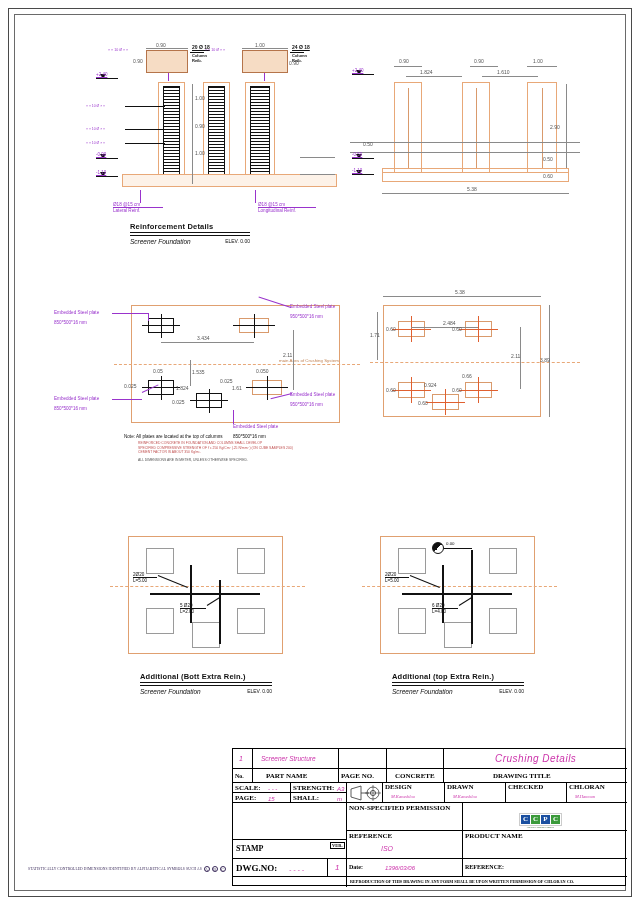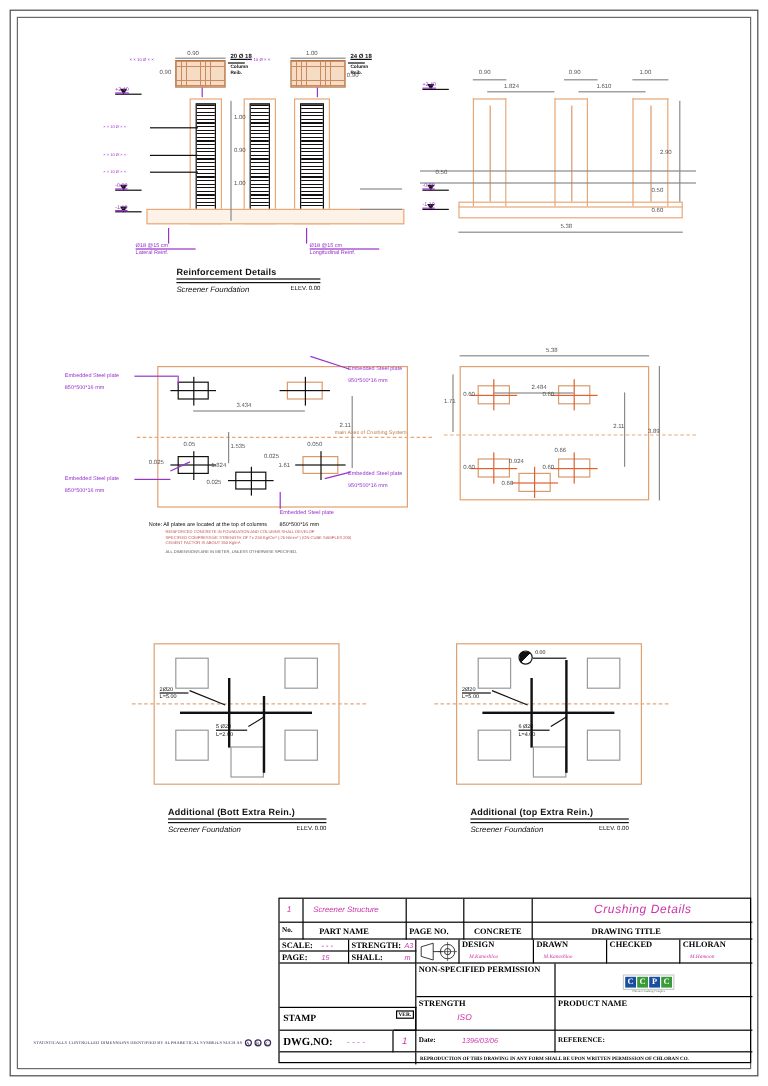--- a/index.html
+++ b/index.html
@@ -258,21 +258,21 @@
       <div style="border-top:1px solid #9933cc;width:50px;"></div>
       <div class="purp" style="position:relative;left:0;top:0;font-size:4.6px;">Lateral Reinf.</div>
     </div>
     <div class="ln vln" style="left:255px;top:190px;height:13px;background:#9933cc;"></div>
     <div class="abs" style="left:258px;top:202px;">
       <div class="purp" style="position:relative;left:0;top:0;font-size:4.6px;">Ø18 @15 cm</div>
       <div style="border-top:1px solid #9933cc;width:58px;"></div>
       <div class="purp" style="position:relative;left:0;top:0;font-size:4.6px;">Longitudinal Reinf.</div>
     </div>
 
-    <div class="cap-wrap" style="left:147px;top:222px;width:120px;">
+    <div class="cap-wrap" style="left:130px;top:222px;width:120px;">
       <div class="cap-title">Reinforcement Details</div>
       <div class="cap-rule"></div>
         <div class="cap-rule2"></div>
       <div class="cap-sub">
         <span>Screener Foundation</span>
         <span class="cap-elev">ELEV. 0.00</span>
       </div>
     </div>
   </div>
 
@@ -619,21 +619,21 @@
       <div class="ccpc">
         <span class="b">C</span>
         <span class="g">C</span>
         <span class="b">P</span>
         <span class="g">C</span>
       </div>
       <div class="ccpc-sub">Chloran Crushing Complex</div>
     </div>
 
     <div class="c br" style="left:114px;top:82px;width:116px;height:28px;border-bottom:1px solid #000;"></div>
-    <div class="c tb-lbl" style="left:116px;top:83px;">STRENGTH</div>
+    <div class="c tb-lbl" style="left:116px;top:83px;">REFERENCE</div>
     <div class="c tb-val" style="left:148px;top:96px;font-size:7px;">ISO</div>
 
     <div class="c" style="left:230px;top:82px;width:164px;height:28px;border-bottom:1px solid #000;"></div>
     <div class="c tb-lbl" style="left:232px;top:83px;">PRODUCT NAME</div>
 
     <div class="c br" style="left:114px;top:110px;width:116px;height:18px;border-bottom:1px solid #000;"></div>
     <div class="c tb-lbl-sm" style="left:116px;top:115px;">Date:</div>
     <div class="c tb-val" style="left:152px;top:116px;">1396/03/06</div>
 
     <div class="c" style="left:230px;top:110px;width:164px;height:18px;border-bottom:1px solid #000;"></div>

